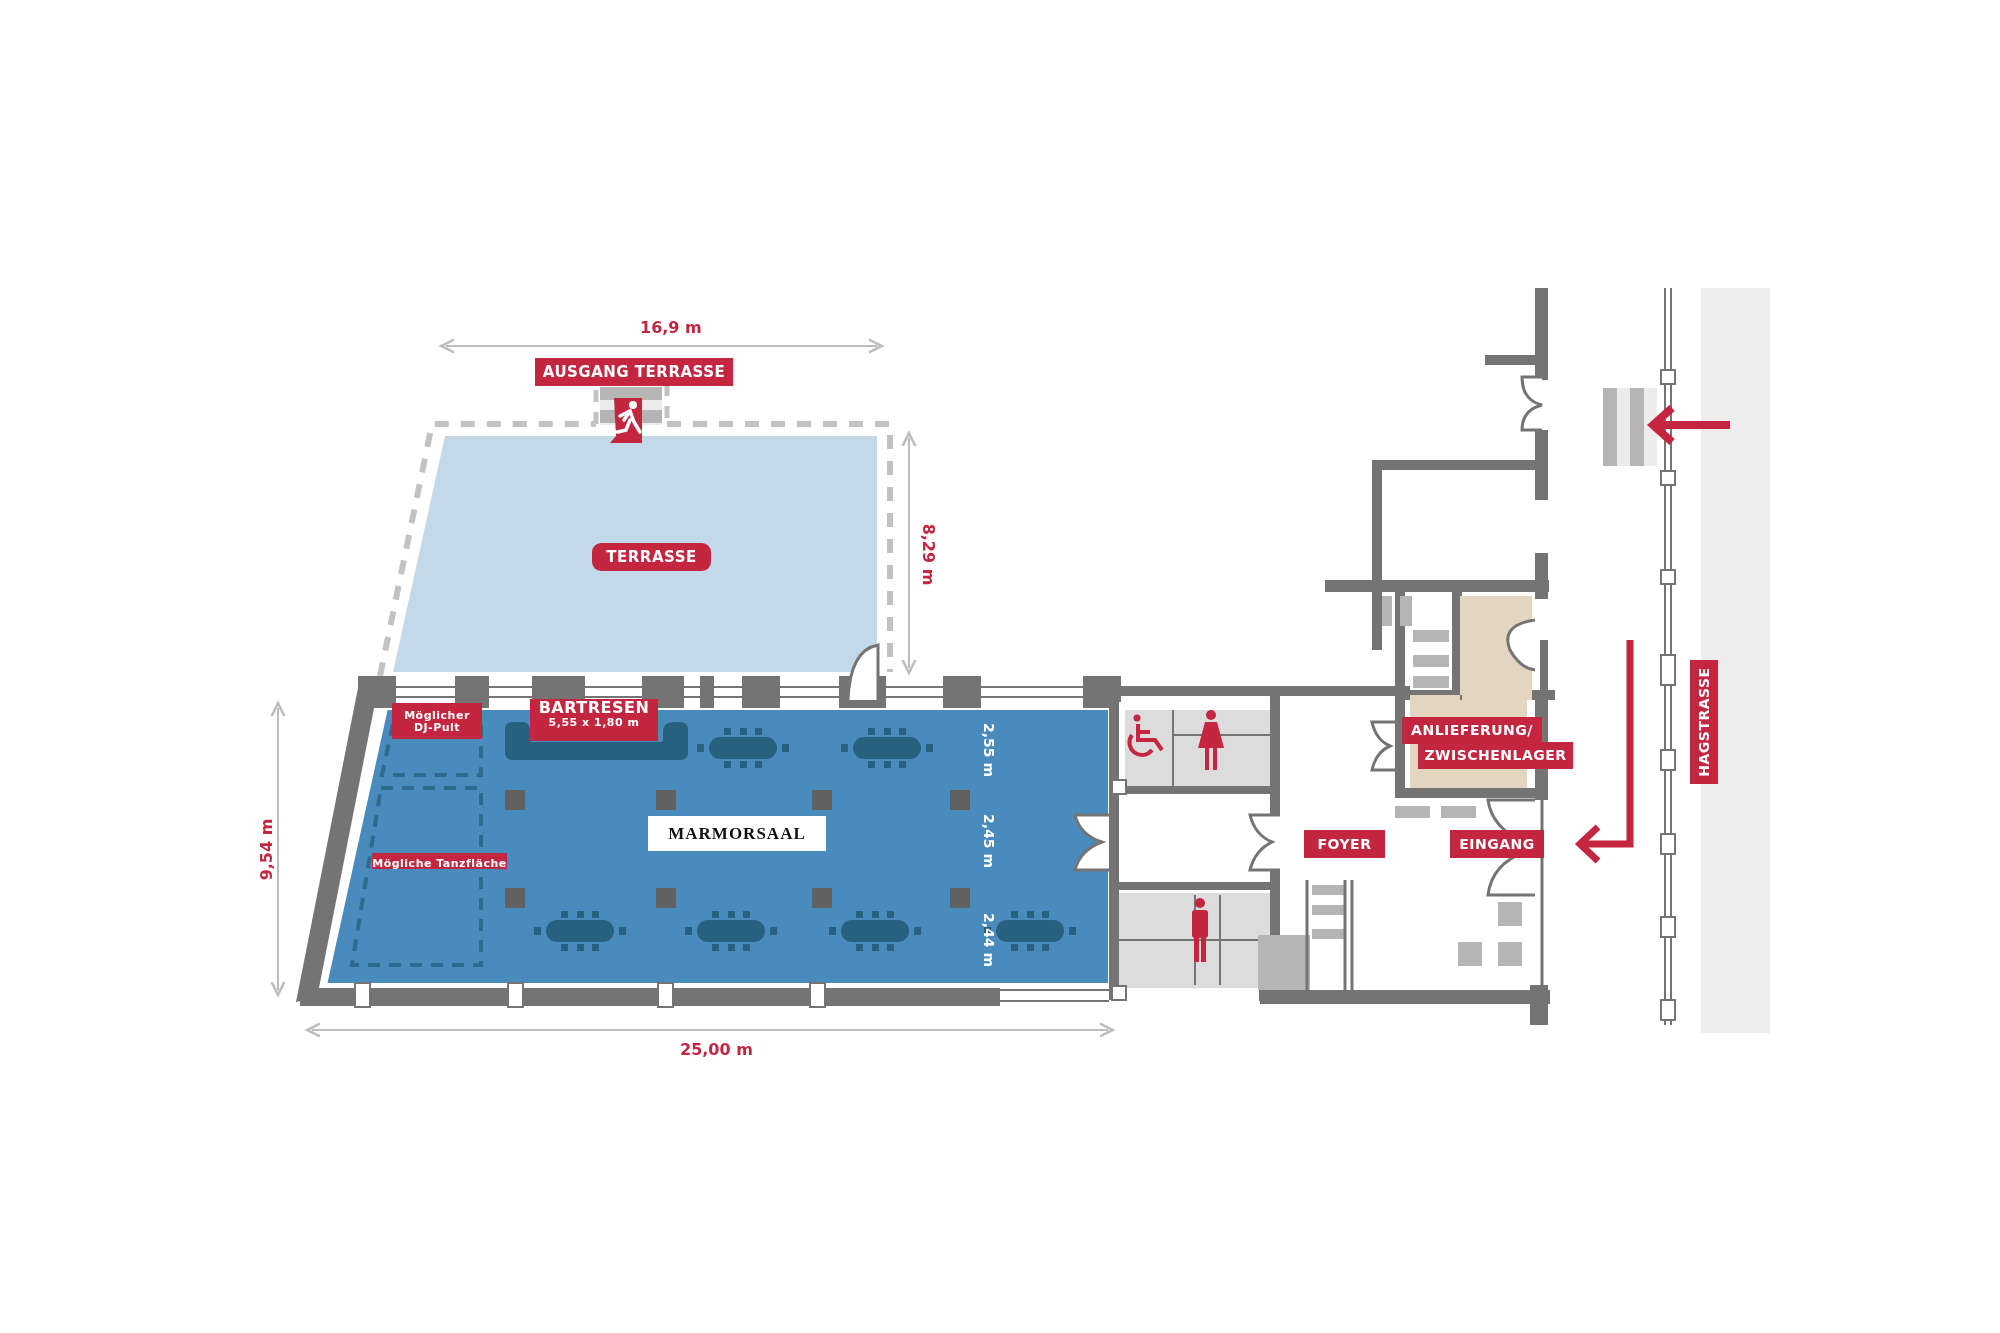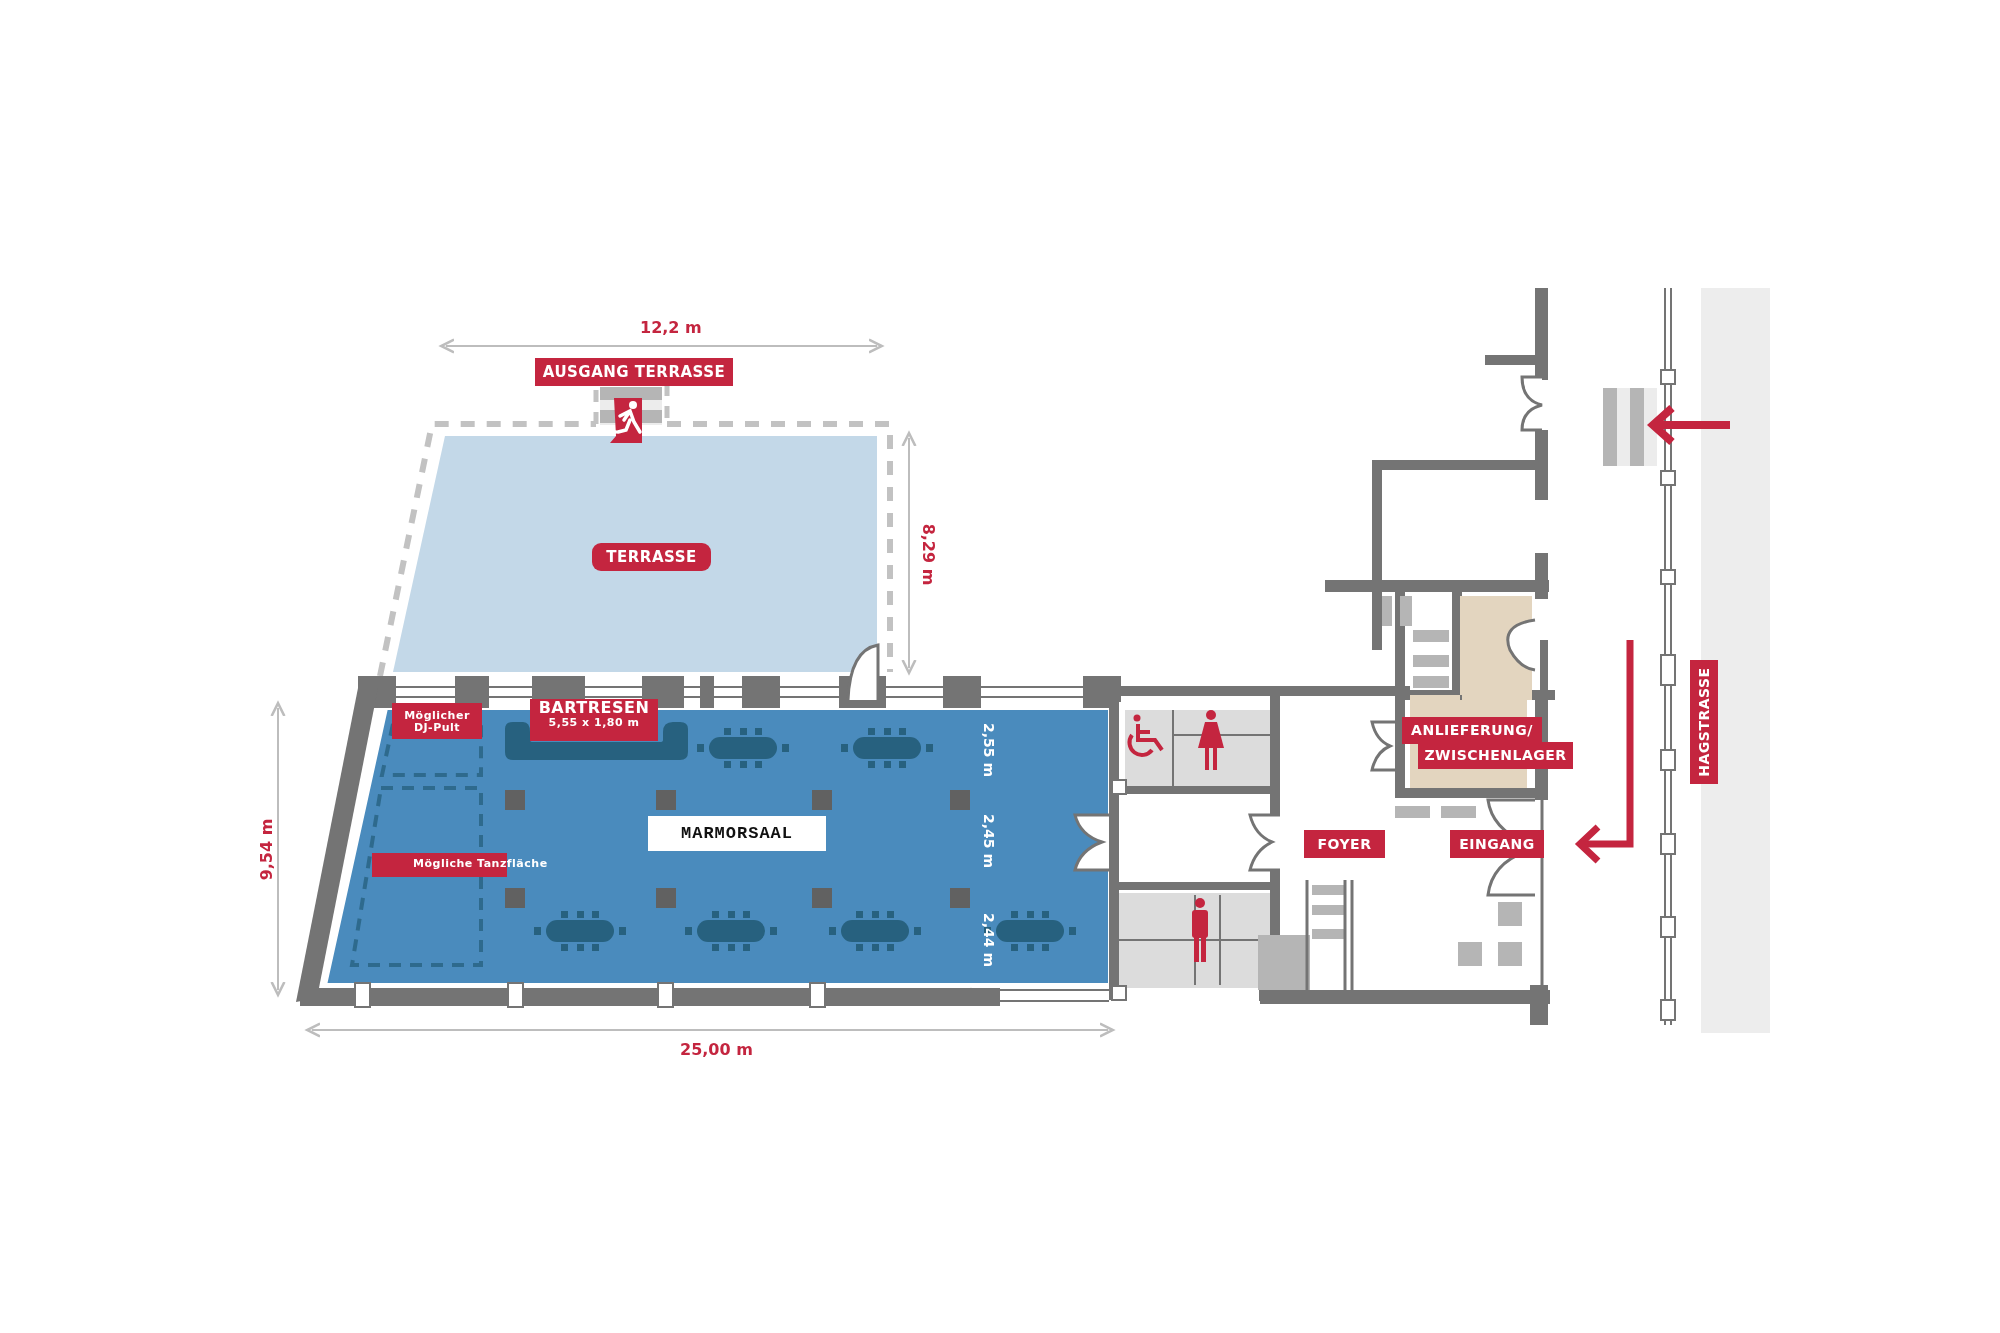--- a/index.html
+++ b/index.html
@@ -9,21 +9,21 @@
   .lbl { position: absolute; background: #c4253f; color: #fff; font-weight: bold;
          font-family: "DejaVu Sans", sans-serif; text-align: center; line-height: 1.1;
          box-sizing: border-box; white-space: nowrap; letter-spacing: 0.5px; }
   .dim { position: absolute; color: #c4253f; font-weight: bold;
          font-family: "DejaVu Sans", sans-serif; white-space: nowrap; }
   .dimw { position: absolute; color: #ffffff; font-weight: bold;
           font-family: "DejaVu Sans", sans-serif; white-space: nowrap; font-size: 14px; }
   .vert { transform: rotate(90deg); transform-origin: center center; }
   .vert-ccw { transform: rotate(-90deg); transform-origin: center center; }
   .room-title { position: absolute; background: #ffffff; color: #111; font-weight: bold;
-                font-family: Liberation Mono, monospace; text-align: center; letter-spacing: 1px; }
+                font-family: Liberation Serif, serif; text-align: center; letter-spacing: 1px; }
 </style>
 </head>
 <body>
 
 <svg id="plan" width="2000" height="1333" viewBox="0 0 2000 1333" xmlns="http://www.w3.org/2000/svg">
   <defs>
     <marker id="arr" viewBox="0 0 10 10" refX="5" refY="5" markerWidth="8" markerHeight="8" orient="auto-start-reverse">
       <path d="M0,1 L8,5 L0,9" fill="none" stroke="#bdbdbd" stroke-width="1.6"></path>
     </marker>
   </defs>
@@ -292,34 +292,34 @@
       <rect x="1213" y="748" width="4" height="22"></rect>
   </g>
   <g fill="#c4253f">
     <circle cx="1200" cy="903" r="5"></circle>
     <rect x="1192" y="910" width="16" height="28" rx="3"></rect>
     <rect x="1194" y="936" width="5" height="26"></rect>
       <rect x="1201" y="936" width="5" height="26"></rect>
   </g>
 </svg>
 
-<div class="dim" style="left:640px; top:318px; font-size:16px;">12,2 m</div>
+<div class="dim" style="left:640px; top:318px; font-size:16px;">16,9 m</div>
 <div class="lbl" style="left:535px; top:358px; width:198px; height:28px; font-size:15px; line-height:28px;">AUSGANG TERRASSE</div>
 <div class="lbl" style="left:592px; top:543px; width:119px; height:28px; font-size:15px; line-height:28px;border-radius:9px;">TERRASSE</div>
 <div class="dim vert" style="left:898px; top:545px; font-size:16px;">8,29 m</div>
 
 <div class="lbl" style="left:392px; top:703px; width:90px; height:36px; font-size:11px; padding-top:7px;">
   <div>Möglicher</div>
   <div>DJ-Pult</div>
 </div>
 <div class="lbl" style="left:530px; top:699px; width:128px; height:42px; padding-top:0;">
   <div style="font-size:16px;">BARTRESEN</div>
   <div style="font-size:11px;">5,55 x 1,80 m</div>
 </div>
-<div class="lbl" style="left:372px; top:853px; width:135px; height:24px; font-size:11px; line-height:22px;padding-left:41px;">Mögliche Tanzfläche</div>
+<div class="lbl" style="left:372px; top:853px; width:135px; height:16px; font-size:11px; line-height:22px;">Mögliche Tanzfläche</div>
 <div class="room-title" style="left:648px; top:816px; width:178px; height:35px; font-size:17px; line-height:35px;">MARMORSAAL</div>
 
 <div class="dimw vert" style="left:962px; top:742px;">2,55 m</div>
 <div class="dimw vert" style="left:962px; top:833px;">2,45 m</div>
 <div class="dimw vert" style="left:962px; top:932px;">2,44 m</div>
 
 <div class="dim vert-ccw" style="left:236px; top:840px; font-size:16px;">9,54 m</div>
 <div class="dim" style="left:680px; top:1040px; font-size:16px;">25,00 m</div>
 
 <div class="lbl" style="left:1304px; top:830px; width:81px; height:28px; font-size:14px; line-height:28px;">FOYER</div>

